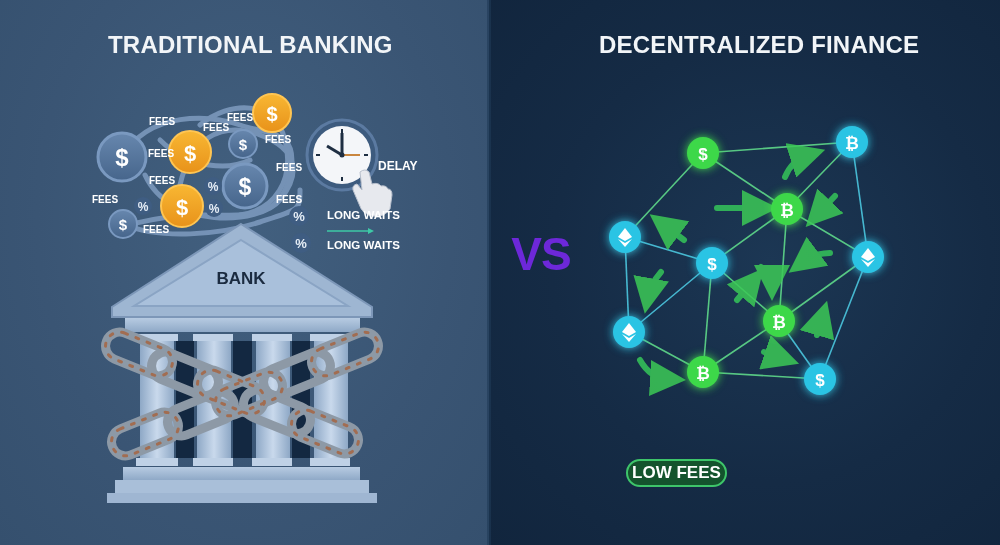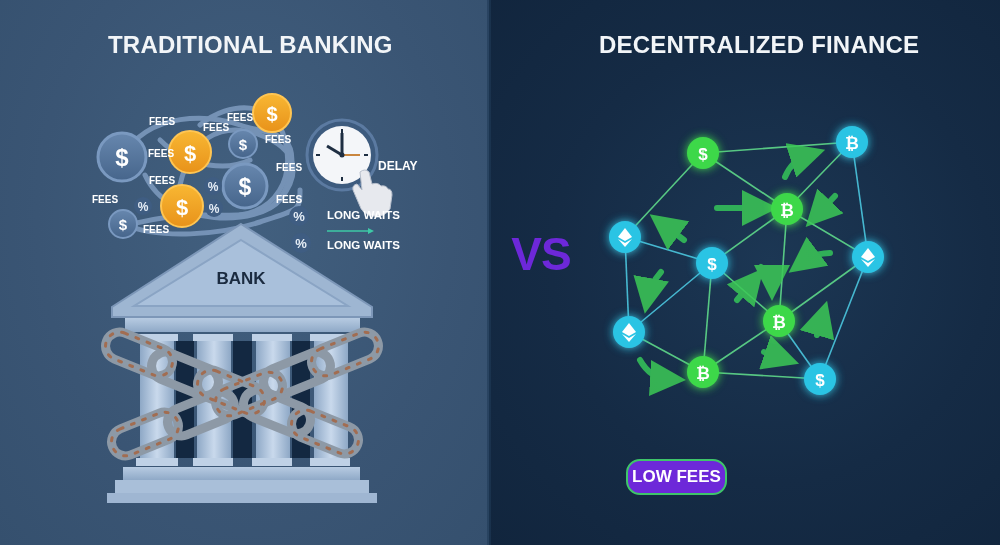--- a/index.html
+++ b/index.html
@@ -9,22 +9,22 @@
     background-image: radial-gradient(ellipse at 50% 40%, #42607f 0%, #3a5574 60%, #35506e 100%); }
   .panel-right { position:absolute; left:489px; top:0; width:511px; height:545px; background:#142a44;
     background-image: radial-gradient(ellipse at 55% 48%, #1c3754 0%, #152b45 55%, #11253d 100%); }
   .divider { position:absolute; left:487px; top:0; width:4px; height:545px; background:#1f3a57; opacity:.6; }
   .title { position:absolute; top:31px; color:#f2f5f8; font-weight:bold; font-size:24px; letter-spacing:0.2px; white-space:nowrap; }
   .title-left { left:108px; width:274px; text-align:center; }
   .title-right { left:599px; width:304px; text-align:center; }
   .vs { position:absolute; left:462px; top:227px; width:64px; text-align:center; color:#6d28d9; font-weight:bold; font-size:46px; letter-spacing:-1px;margin-left:47px; }
   svg.layer { position:absolute; left:0; top:0; width:1000px; height:545px; }
   .svgtext { font-family:"Liberation Sans", "DejaVu Sans", sans-serif; font-weight:bold; }
-  .pill { position:absolute; top:459px; height:36px; border-radius:14px; box-sizing:border-box;
-    color:#ffffff; font-weight:bold; font-size:17px; display:flex; align-items:center; justify-content:center; background:#6d28d9; }
+  .pill { position:absolute; top:459px; height:28px; border-radius:14px; box-sizing:border-box;
+    color:#ffffff; font-weight:bold; font-size:17px; display:flex; align-items:center; justify-content:center; background:#14532d; }
   .pill-green { left:626px; width:101px; border:2px solid #3ec56a; }
   .pill-cyan { left:765px; width:101px; border:2px solid #36a8c4; }
 </style>
 </head>
 <body>
 
 <div class="stage">
   <div class="panel-left"></div>
   <div class="panel-right"></div>
   <div class="divider"></div>

